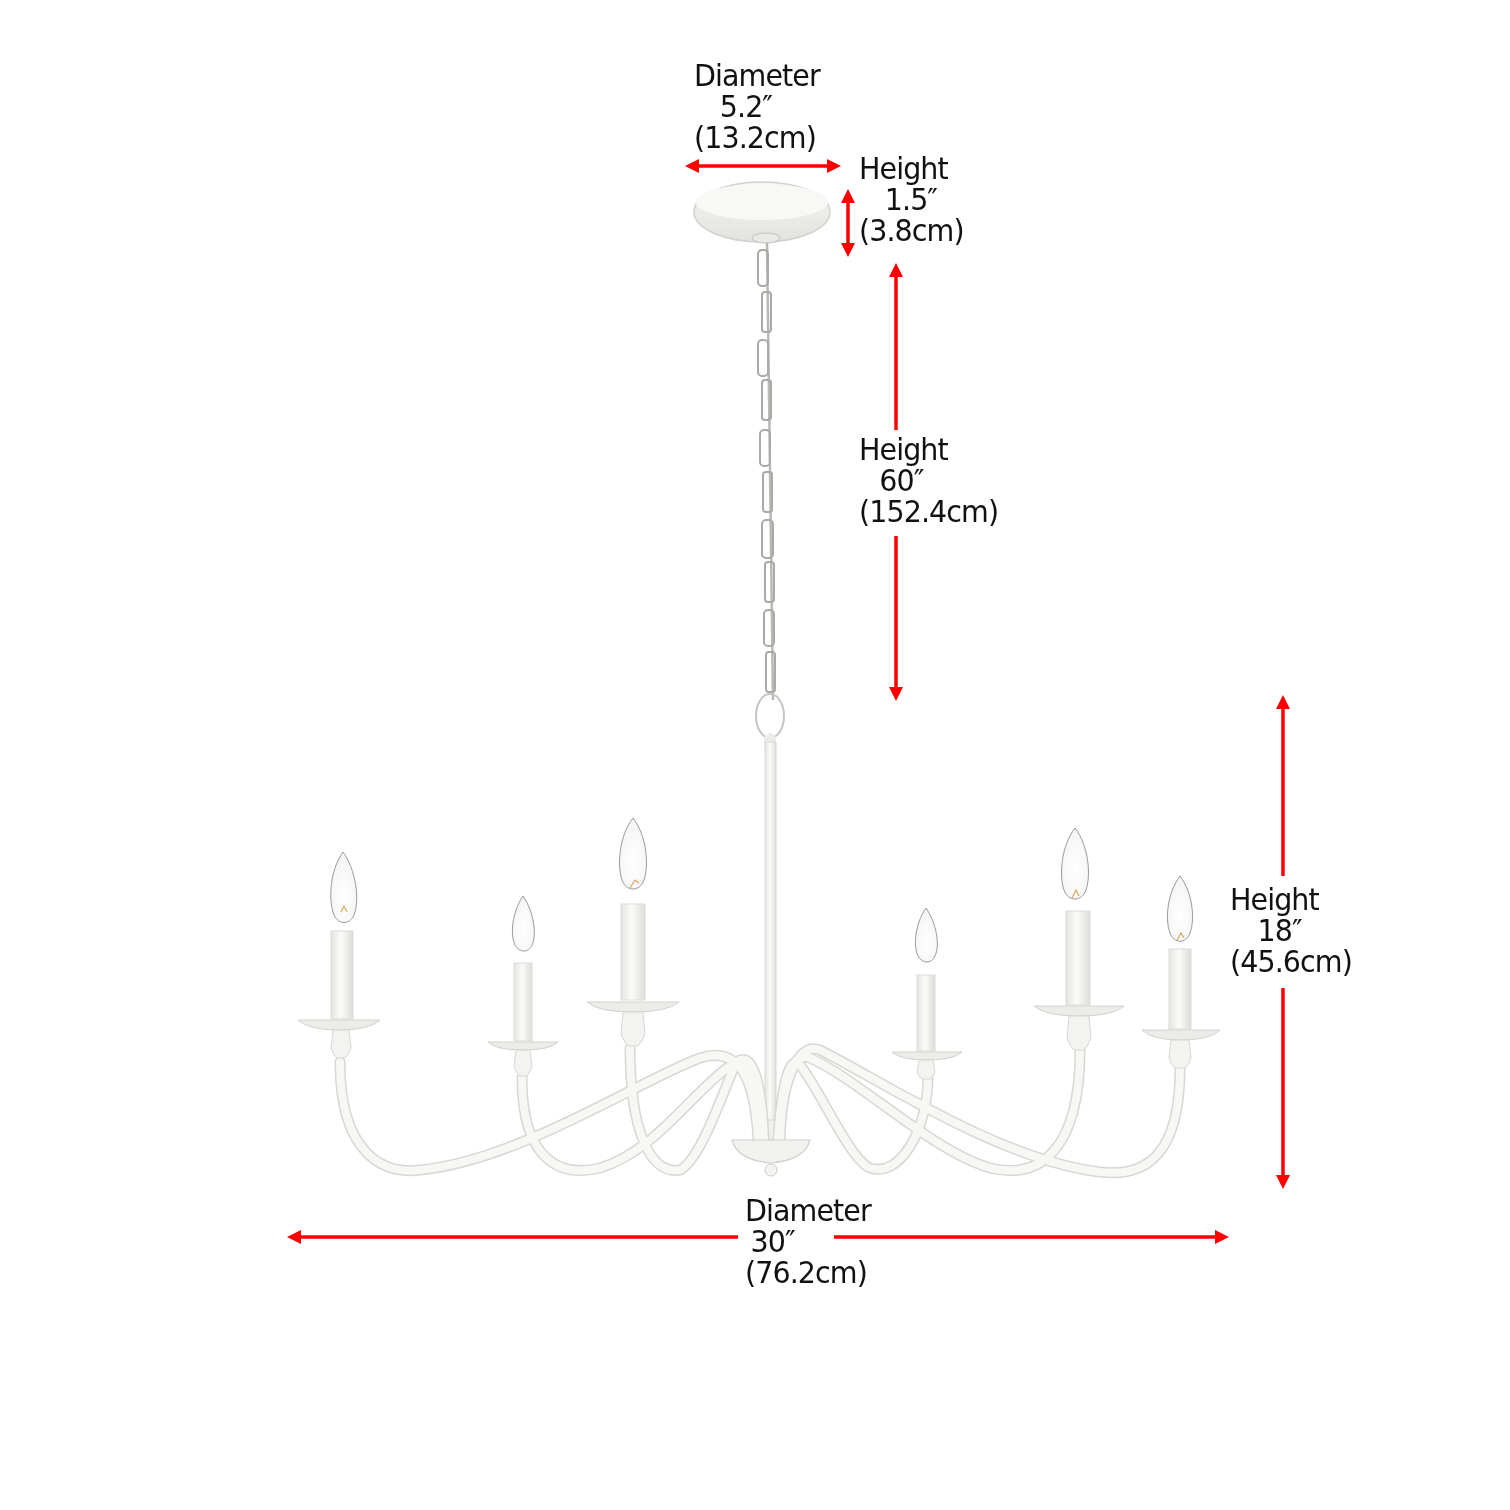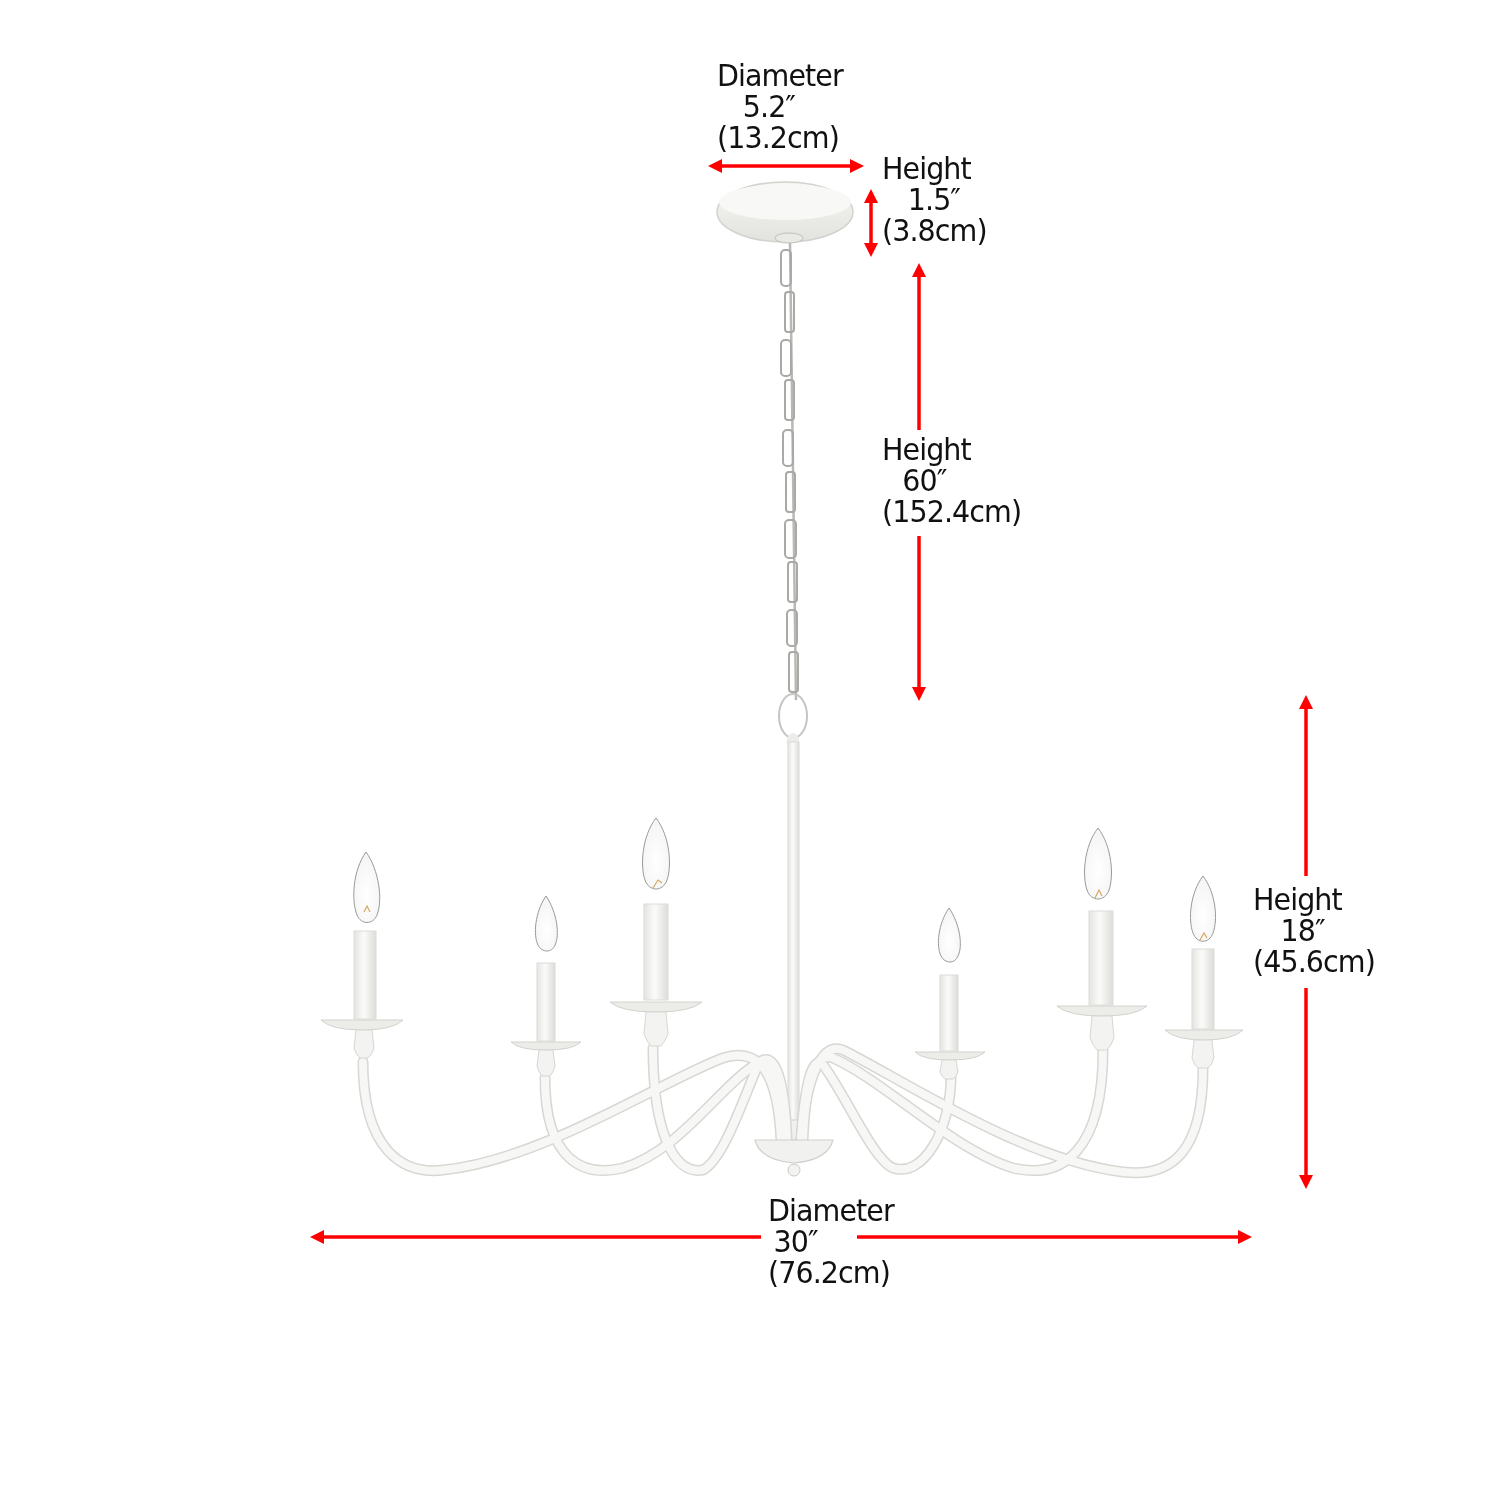--- a/index.html
+++ b/index.html
@@ -1,17 +1,17 @@
 <!DOCTYPE html>
 <html><head>
 <meta charset="utf-8">
 <style>
   html, body { margin: 0; padding: 0; background: #ffffff; }
   body { width: 1510px; height: 1510px; position: relative; overflow: hidden; }
-  .stage { position: absolute; left: 0; top: 0; width: 1480px; height: 1510px; margin-left: 23px; }
+  .stage { position: absolute; left: 0; top: 0; width: 1480px; height: 1510px; }
   svg.art { position: absolute; left: 0; top: 0; }
   .label {
     position: absolute;
     font-family: "DejaVu Sans", sans-serif;
     color: #111111;
     font-size: 31px;
     line-height: 31px;
     letter-spacing: -1px;
     white-space: nowrap;
     transform: scaleX(0.92);

